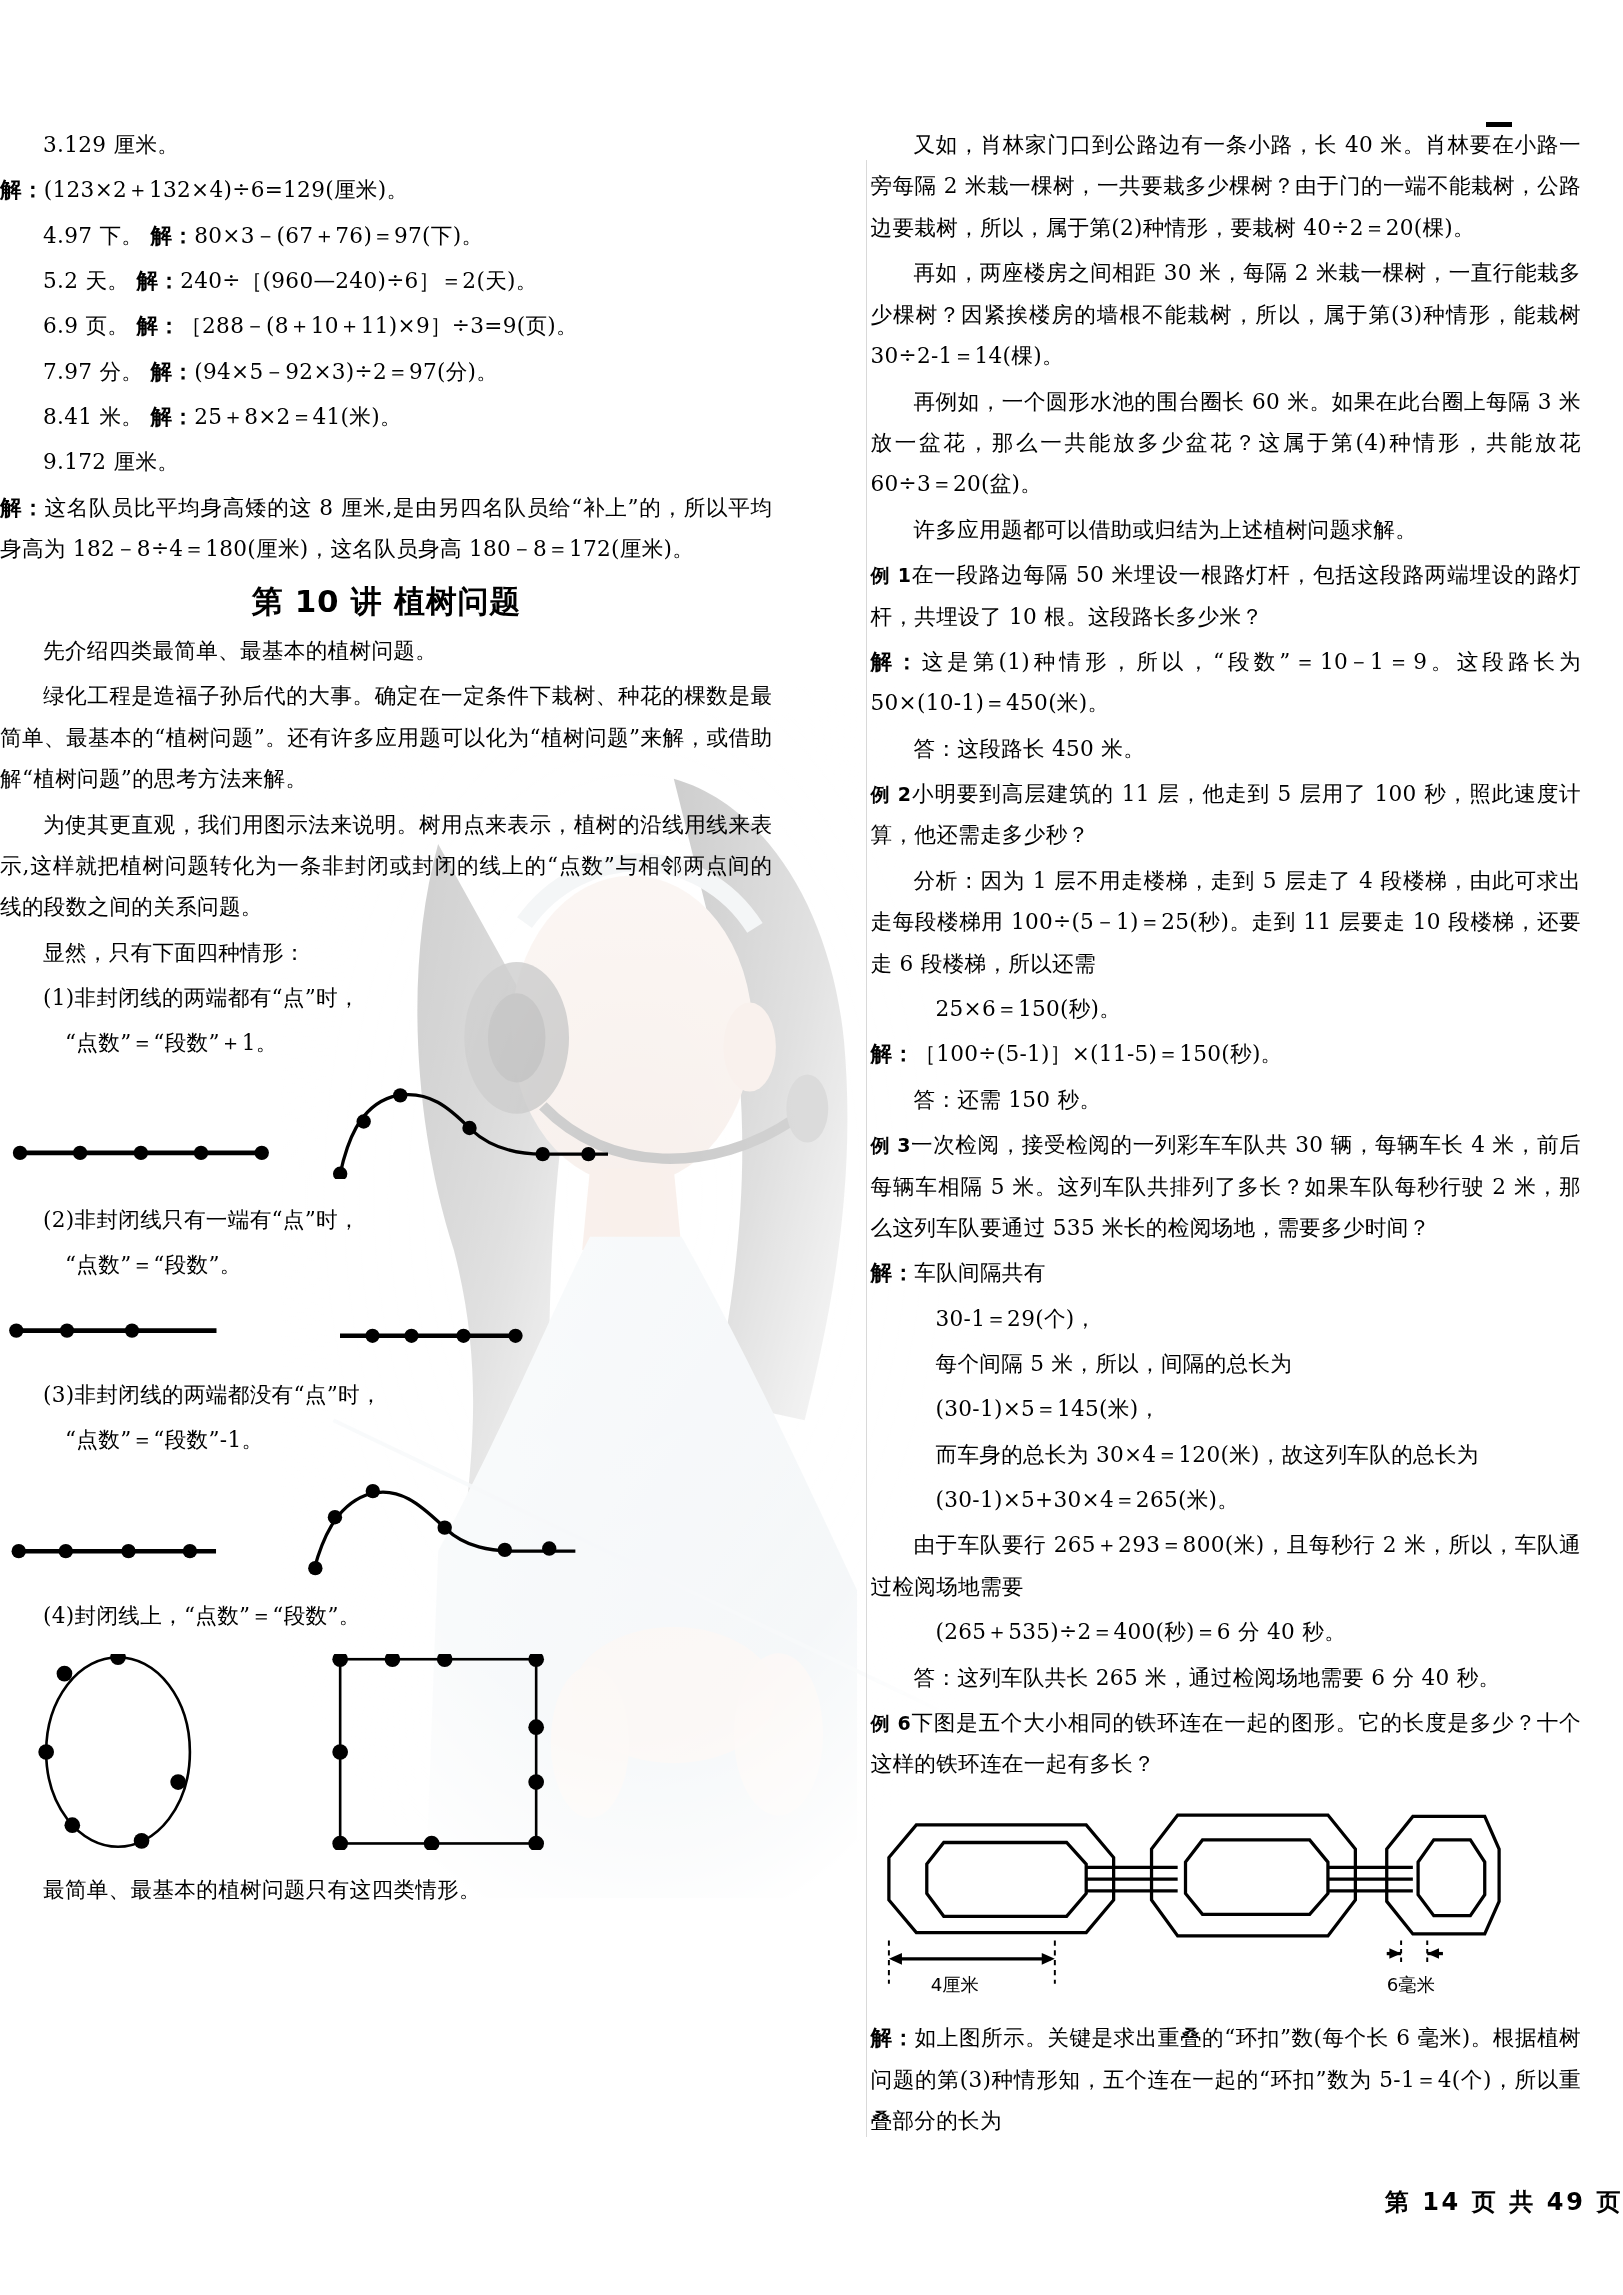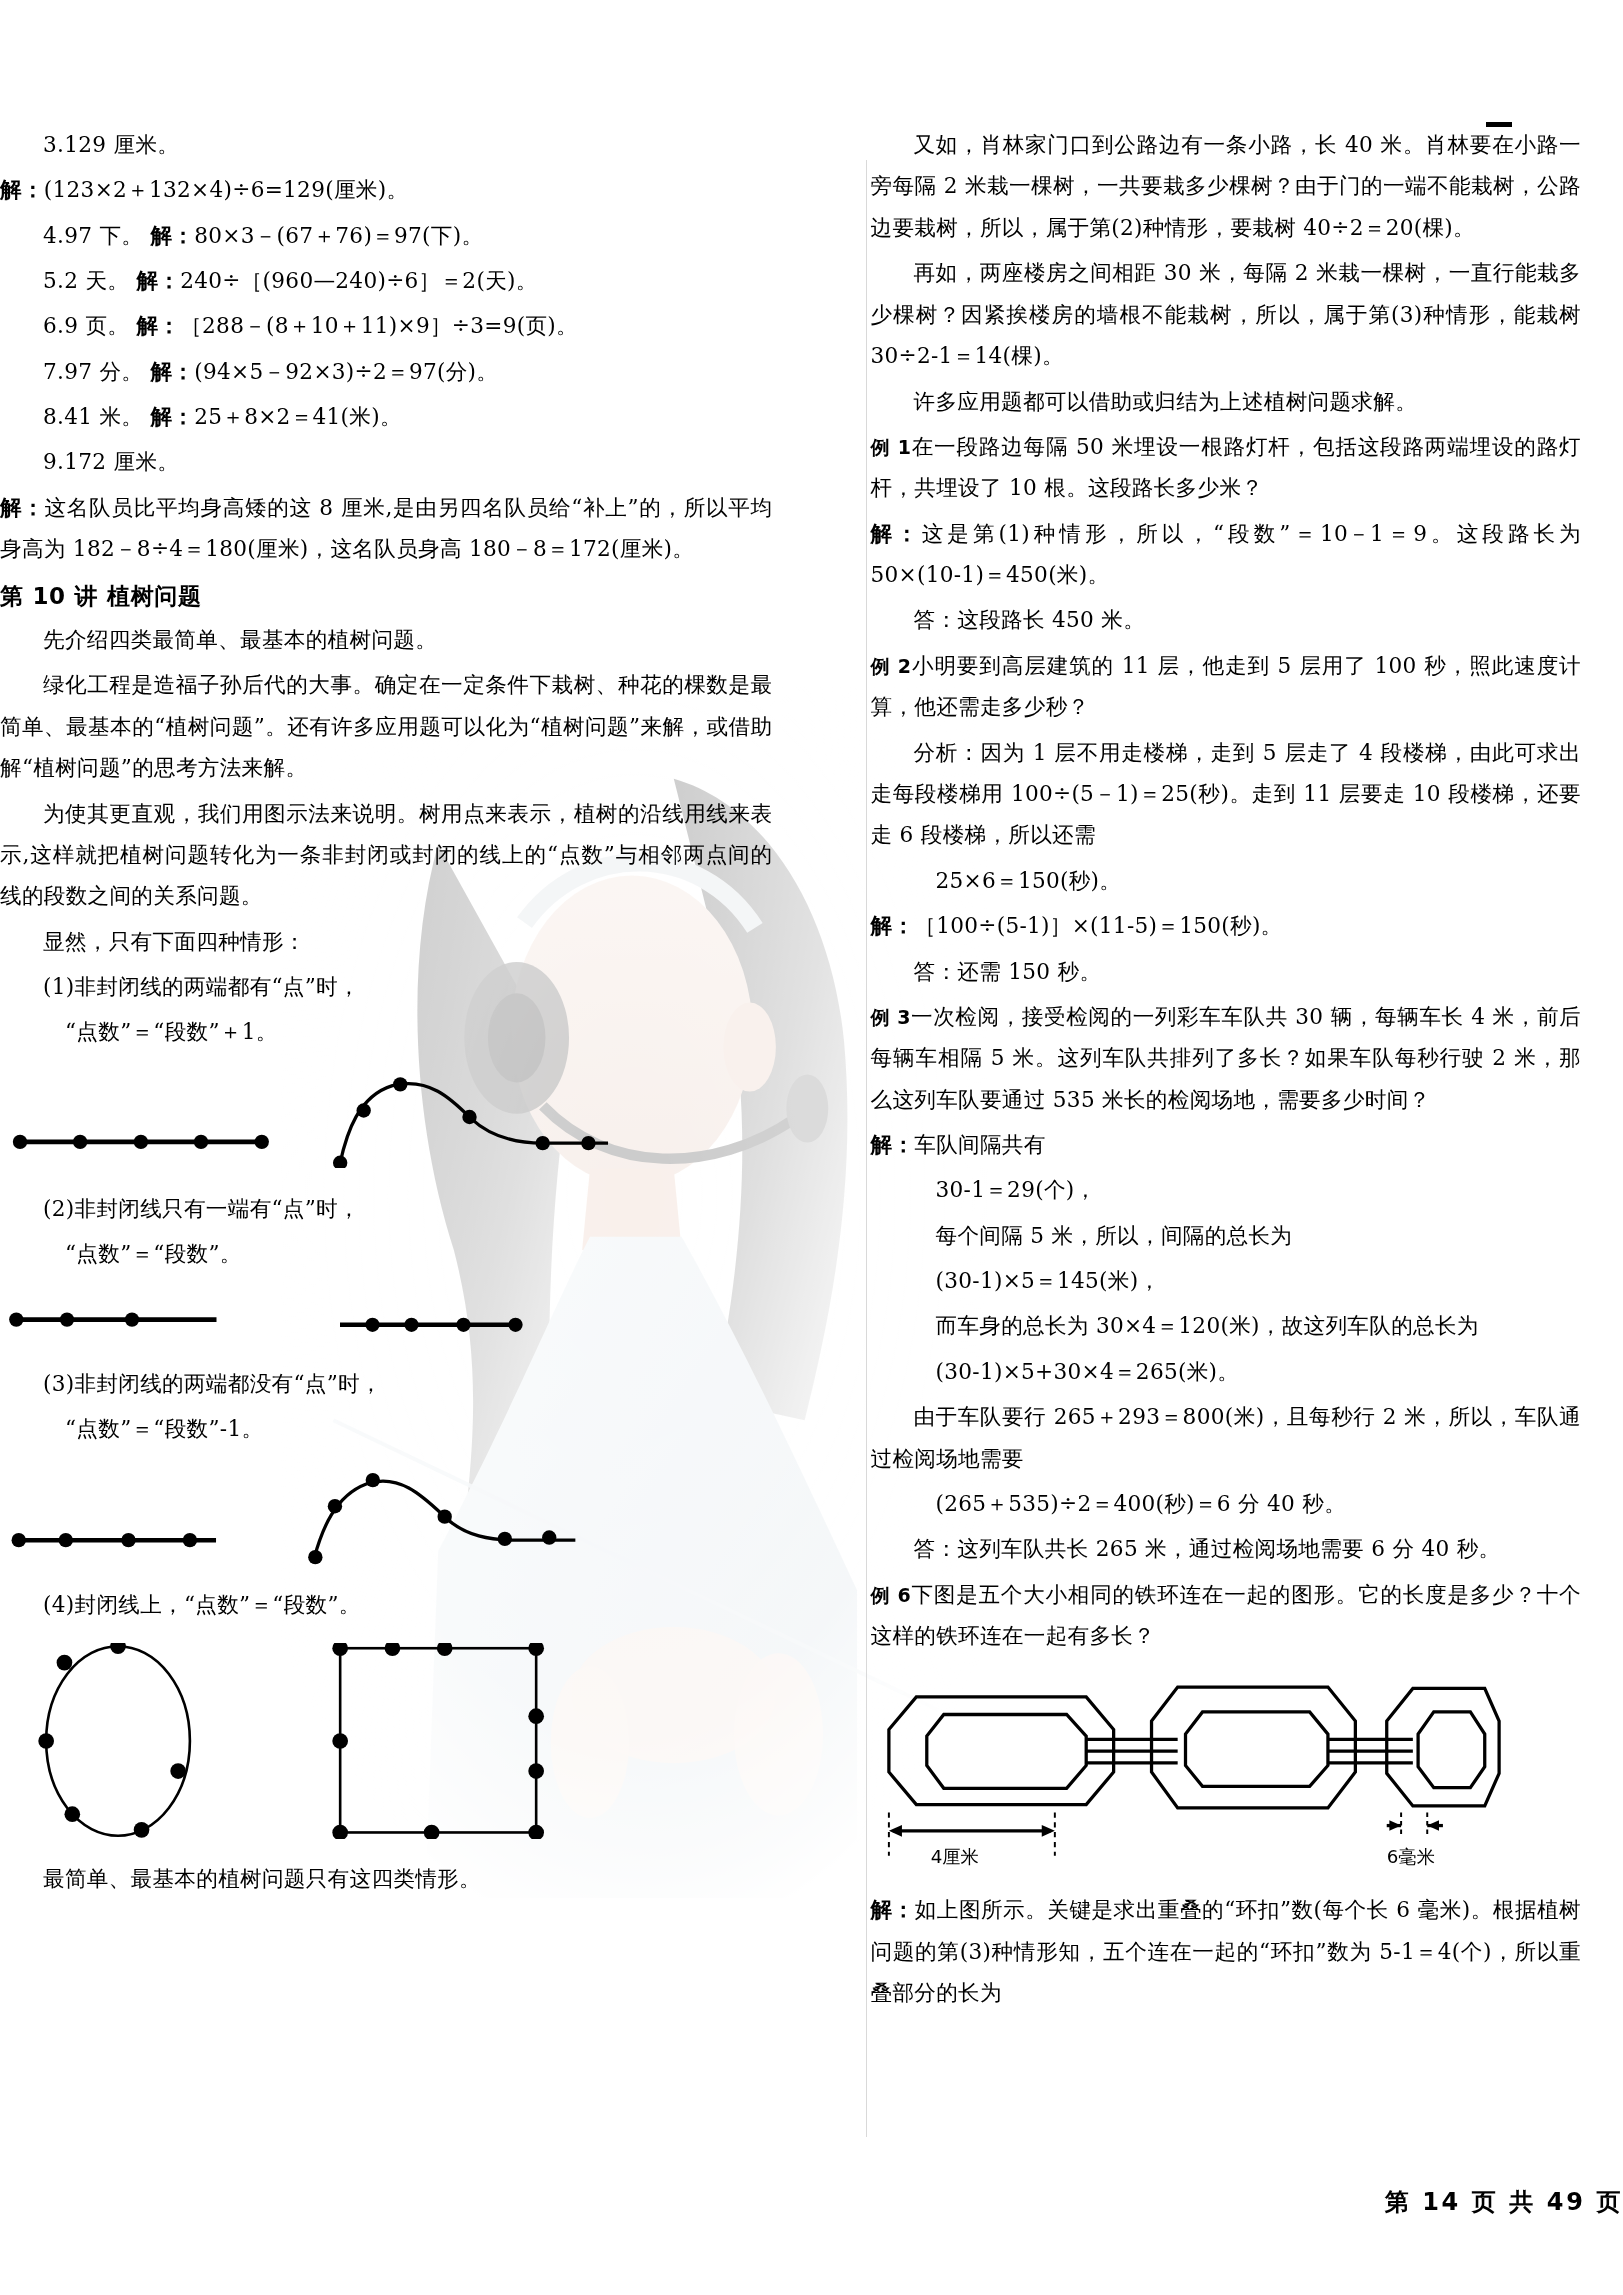--- a/index.html
+++ b/index.html
@@ -72,24 +72,25 @@
   }
   p.indent  { text-indent: 43px; }
   p.indent2 { text-indent: 65px; }
   p.noindent{ text-indent: 0; }
   .jie { font-weight: bold; font-family:"DejaVu Sans","Liberation Sans",sans-serif; }
   .li  { font-weight: bold; font-family:"DejaVu Sans","Liberation Sans",sans-serif; font-size:19px;}
 
   h2.section-title {
     font-family: "DejaVu Sans", "Liberation Sans", sans-serif;
     font-weight: bold;
-    font-size: 23px;
+    font-size: 31px;
     margin: 11.8px 0 6.5px 0;
     letter-spacing: 0.7px;
     text-indent: 0;
+    text-align: center;
   }
 
   .ans-item { text-indent: 43px; }
 
   
   .fig { position: relative; margin: 17px 0 19.6px 0; }
   .fig svg { display:block; }
 
   
   #footer {
@@ -300,20 +301,21 @@
       </div>
 
       <p class="indent">最简单、最基本的植树问题只有这四类情形。</p>
 
     </div>
 
     <div class="col col-right">
 
       <p class="indent">又如，肖林家门口到公路边有一条小路，长 40 米。肖林要在小路一旁每隔 2 米栽一棵树，一共要栽多少棵树？由于门的一端不能栽树，公路边要栽树，所以，属于第(2)种情形，要栽树 40÷2＝20(棵)。</p>
       <p class="indent">再如，两座楼房之间相距 30 米，每隔 2 米栽一棵树，一直行能栽多少棵树？因紧挨楼房的墙根不能栽树，所以，属于第(3)种情形，能栽树 30÷2-1＝14(棵)。</p>
+      <p class="indent">再例如，一个圆形水池的围台圈长 60 米。如果在此台圈上每隔 3 米放一盆花，那么一共能放多少盆花？这属于第(4)种情形，共能放花 60÷3＝20(盆)。</p>
       <p class="indent">许多应用题都可以借助或归结为上述植树问题求解。</p>
 
       <p class="noindent">
         <span class="li">例 1</span><span>在一段路边每隔 50 米埋设一根路灯杆，包括这段路两端埋设的路灯杆，共埋设了 10 根。这段路长多少米？</span>
       </p>
       <p class="noindent">
         <span class="jie">解：</span><span>这是第(1)种情形，所以，“段数”＝10－1＝9。这段路长为 50×(10-1)＝450(米)。</span>
       </p>
       <p class="indent">答：这段路长 450 米。</p>
 

